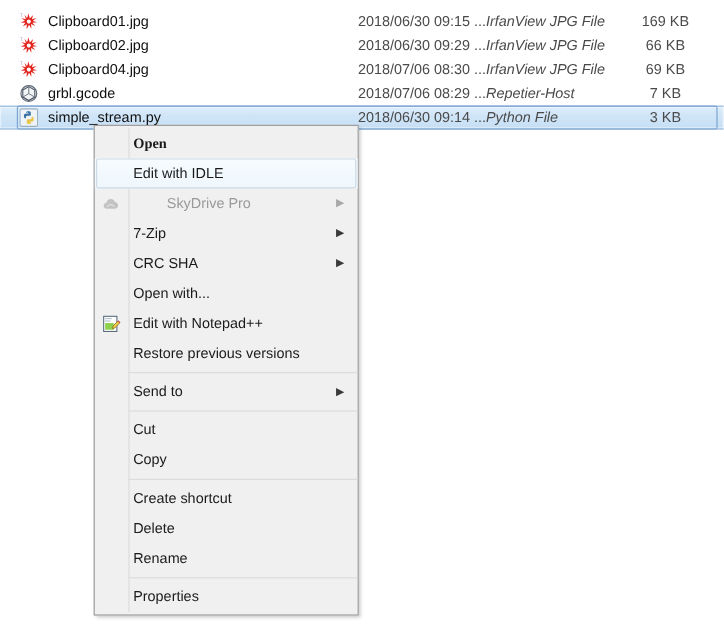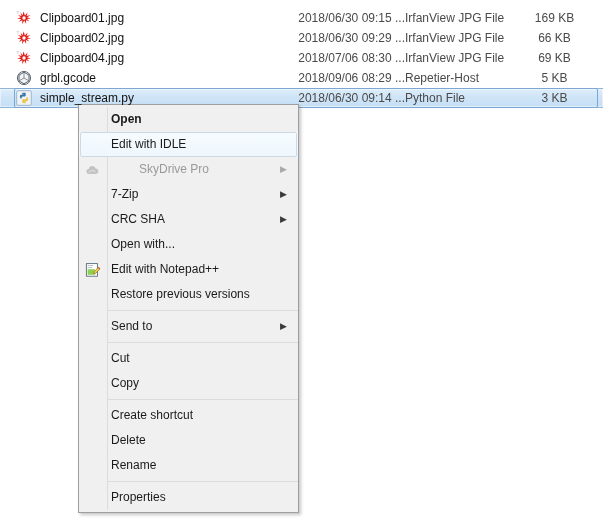--- a/index.html
+++ b/index.html
@@ -77,20 +77,21 @@
     position: relative;
     z-index: 2;
     text-align: right;
   }
   .col-type {
     flex: 0 0 115px;
     color: #4a4a4a;
     white-space: nowrap;
     position: relative;
     z-index: 2;
+    font-style: italic;
   }
   .col-size {
     flex: 1 1 auto;
     color: #4a4a4a;
     text-align: center;
     white-space: nowrap;
     padding-right: 6px;
     position: relative;
     z-index: 2;
   }
@@ -142,20 +143,21 @@
     justify-content: center;
     height: 100%;
   }
   .menu-label {
     flex: 1 1 auto;
     padding-left: 4px;
     color: #1a1a1a;
   }
   .menu-item.bold .menu-label {
     font-weight: bold;
+    font-family: Liberation Serif, serif;
   }
   .menu-item.disabled .menu-label {
     color: #9a9a9a;
     padding-left: 32px;
   }
   .menu-item.hover {
     background: linear-gradient(to bottom, #f6fbfe 0%, #eef7fd 100%);
   }
   .menu-item.hover::after {
     content: "";
@@ -244,23 +246,23 @@
       <div class="col-icon">
         <span class="col-icon-inner">
           <svg class="ico" viewBox="0 0 16 16" xmlns="http://www.w3.org/2000/svg">
             <circle cx="8" cy="8" r="6.6" fill="#f3f4f6" stroke="#5f6b78" stroke-width="1"></circle>
             <path d="M8 2.2 L13 5.1 L13 10.9 L8 13.8 L3 10.9 L3 5.1 Z" fill="none" stroke="#47525e" stroke-width="0.9"></path>
             <path d="M8 2.2 L8 8 L13 10.9 M8 8 L3 10.9" fill="none" stroke="#6b7683" stroke-width="0.8"></path>
           </svg>
         </span>
       </div>
       <div class="col-name">grbl.gcode</div>
-      <div class="col-date">2018/09/06 08:29 ...</div>
+      <div class="col-date">2018/07/06 08:29 ...</div>
       <div class="col-type">Repetier-Host</div>
-      <div class="col-size">5 KB</div>
+      <div class="col-size">7 KB</div>
     </div>
     <div class="file-row selected">
       <div class="col-icon">
         <span class="col-icon-inner">
           <svg class="ico" viewBox="0 0 16 16" xmlns="http://www.w3.org/2000/svg">
             <rect x="0.7" y="0.7" width="14.6" height="14.6" rx="1.4" fill="#eef3f8" stroke="#9bb0c4" stroke-width="0.9"></rect>
             <path d="M7.9 2.6 c-2.0 0 -1.9 0.9 -1.9 0.9 l0 0.9 l1.9 0 l0 0.3 l-2.7 0 c0 0 -1.3 -0.15 -1.3 1.9 c0 2.05 1.1 1.98 1.1 1.98 l0.66 0 l0 -0.95 c0 0 -0.04 -1.1 1.08 -1.1 l1.9 0 c0 0 1.03 0.02 1.03 -1.0 l0 -1.7 c0 0 0.16 -1.22 -1.86 -1.22 z m-1.05 0.6 c0.19 0 0.34 0.15 0.34 0.34 c0 0.19 -0.15 0.35 -0.34 0.35 c-0.19 0 -0.34 -0.16 -0.34 -0.35 c0 -0.19 0.15 -0.34 0.34 -0.34 z" fill="#3b72a4"></path>
             <path d="M8.1 13.3 c2.0 0 1.9 -0.9 1.9 -0.9 l0 -0.9 l-1.9 0 l0 -0.3 l2.7 0 c0 0 1.3 0.15 1.3 -1.9 c0 -2.05 -1.1 -1.98 -1.1 -1.98 l-0.66 0 l0 0.95 c0 0 0.04 1.1 -1.08 1.1 l-1.9 0 c0 0 -1.03 -0.02 -1.03 1.0 l0 1.7 c0 0 -0.16 1.22 1.86 1.22 z m1.05 -0.6 c-0.19 0 -0.34 -0.15 -0.34 -0.34 c0 -0.19 0.15 -0.35 0.34 -0.35 c0.19 0 0.34 0.16 0.34 0.35 c0 0.19 -0.15 0.34 -0.34 0.34 z" fill="#e8c547"></path>
           </svg>
         </span>

